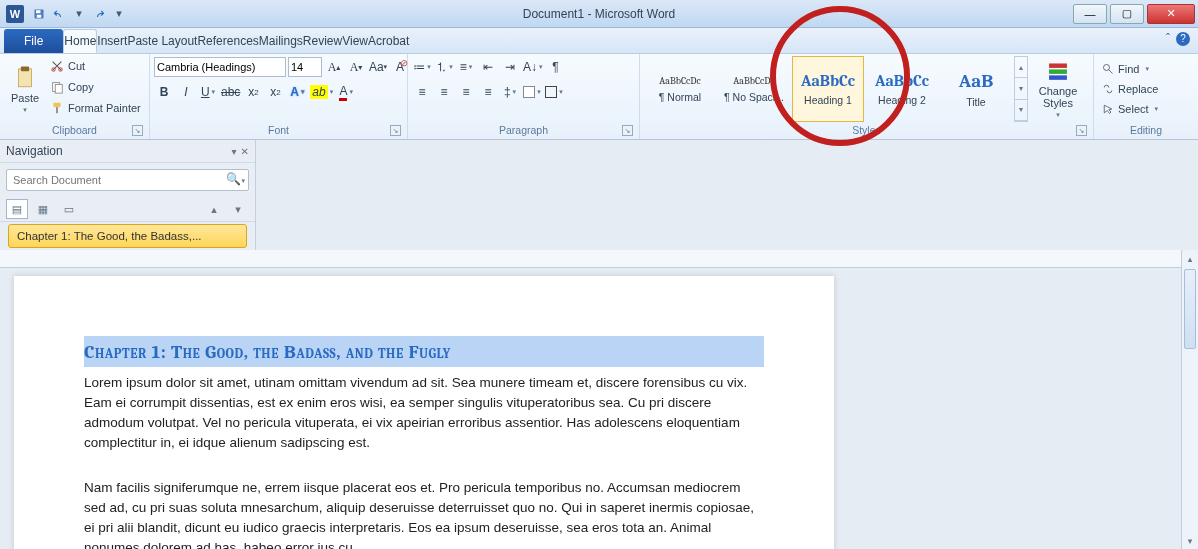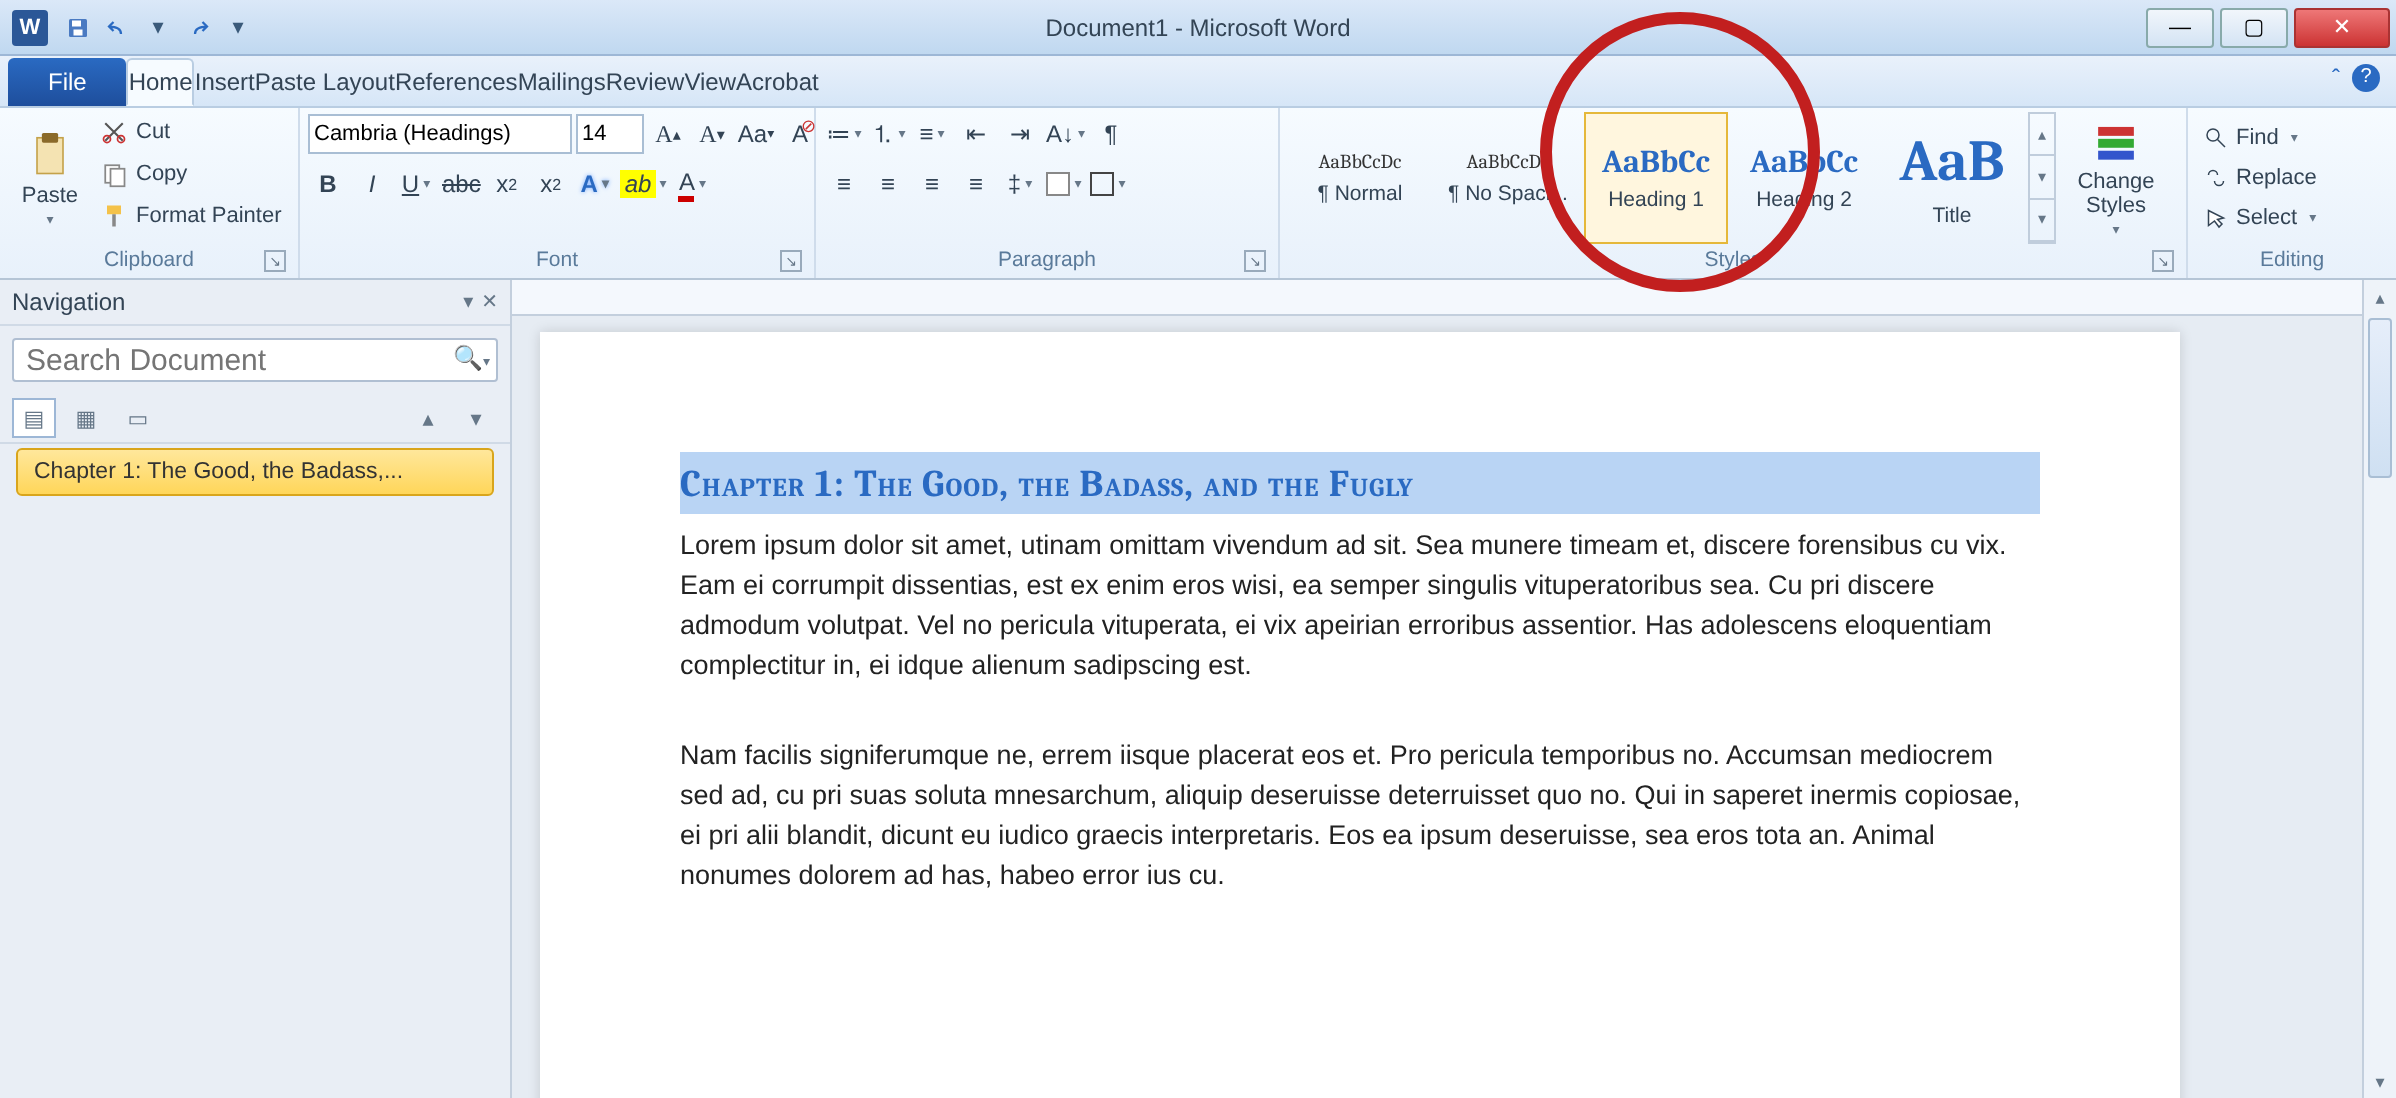--- a/index.html
+++ b/index.html
@@ -51,27 +51,27 @@
 .style-thumb .cap { font-size:10.5px; color:#345; margin-top:4px; }
 .style-scroll { width:14px; display:flex; flex-direction:column; border:1px solid #c0cddc; }
 .style-scroll div { flex:1; display:flex; align-items:center; justify-content:center; font-size:8px; color:#678; cursor:pointer; border-bottom:1px solid #c0cddc; }
 
 
 .editing-body { display:flex; flex-direction:column; gap:2px; padding:4px 4px 0 4px; }
 .editing-body .ritem { display:flex; align-items:center; gap:4px; font-size:11px; color:#345; cursor:pointer; height:18px; }
 .editing-body svg { width:12px; height:12px; }
 
 
-.workspace { display:flex; height:calc(100% - 140px); background:#e6ecf3; }
+.workspace { display:flex; height:calc(100% - 140px); background:#e6ecf3;flex-direction:column; }
 .navpane { width:256px; background:#e9eef5; border-right:1px solid #c3cfdd; display:flex; flex-direction:column; }
 .navpane-hdr { display:flex; align-items:center; padding:4px 6px; font-size:12px; color:#345; border-bottom:1px solid #d0dae6; }
 .navpane-hdr .hdrctrl { margin-left:auto; display:flex; gap:4px; }
 .navpane-hdr .hdrctrl span { font-size:10px; color:#678; cursor:pointer; }
 .navsearch { margin:6px; position:relative; }
-.navsearch input { width:100%; height:22px; border:1px solid #b0bfd2; border-radius:2px; padding:0 22px 0 6px; font-size:15px; color:#666; }
+.navsearch input { width:100%; height:22px; border:1px solid #b0bfd2; border-radius:2px; padding:0 22px 0 6px; font-size:11px; color:#666; }
 .navsearch .mag { position:absolute; right:4px; top:3px; font-size:12px; color:#678; }
 .nav-views { display:flex; gap:4px; padding:2px 6px; border-bottom:1px solid #d0dae6; }
 .nav-view { width:22px; height:20px; display:flex; align-items:center; justify-content:center; border:1px solid transparent; cursor:pointer; font-size:11px; color:#678; }
 .nav-view.active { border-color:#9db7d6; background:#fff; }
 .nav-arrows { margin-left:auto; display:flex; gap:2px; }
 .nav-item { margin:2px 8px; background:linear-gradient(#ffe79b,#ffd659); border:1px solid #d9a51b; border-radius:3px; padding:5px 8px; font-size:11.5px; color:#333; cursor:pointer; white-space:nowrap; overflow:hidden; text-overflow:ellipsis; }
 
 .doc-area { flex:1; position:relative; overflow:auto; background:#e6ecf3; }
 .ruler { height:18px; background:#f4f8fd; border-bottom:1px solid #c3cfdd; }
 .page { width:820px; background:#fff; margin:8px 0 0 14px; padding:60px 70px; box-shadow:0 0 6px rgba(0,0,0,.15); min-height:800px; font-family:"Cambria", serif; font-size:13.5px; color:#222; line-height:1.5; position:relative; }
@@ -256,21 +256,21 @@
         </div>
       <div class="style-thumb selected">
           <div class="prev blue">AaBbCc</div>
           <div class="cap">Heading 1</div>
         </div>
       <div class="style-thumb">
           <div class="prev blue">AaBbCc</div>
           <div class="cap">Heading 2</div>
         </div>
       <div class="style-thumb">
-          <div class="prev blue" style="font-size:29px;">AaB</div>
+          <div class="prev blue" style="font-size:19px;">AaB</div>
           <div class="cap">Title</div>
         </div>
       <div class="style-scroll">
         <div>▴</div>
         <div>▾</div>
         <div>▾</div>
       </div>
       <div class="bigbtn" style="width:56px">
         <svg viewBox="0 0 32 32">
             <rect x="4" y="6" width="24" height="6" fill="#c33"></rect>

